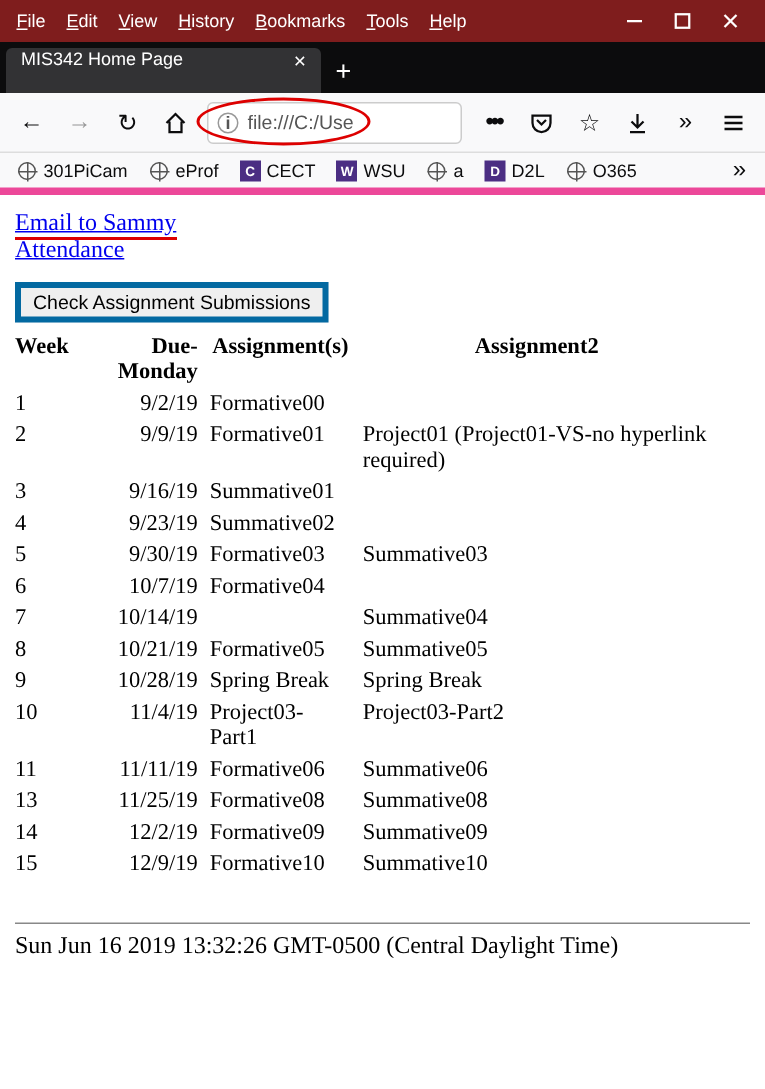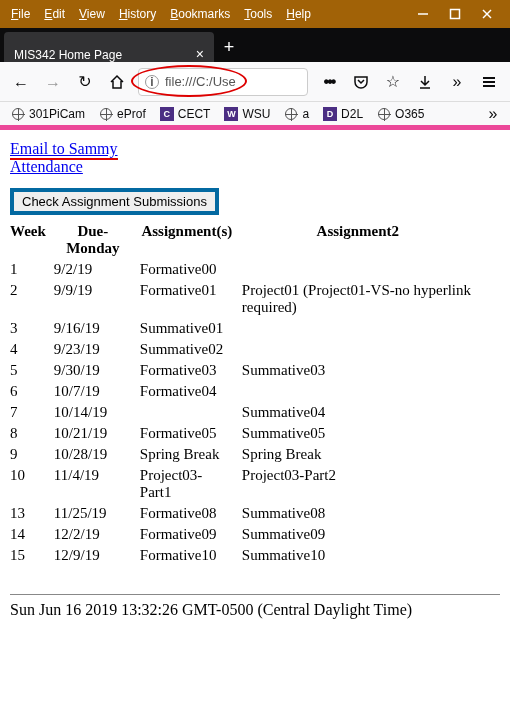--- a/index.html
+++ b/index.html
@@ -7,21 +7,21 @@
     margin: 0;
     font-family: "Segoe UI", Arial, sans-serif;
     font-size: 13px;
     background: #fff;
     width: 510px;
     height: 726px;
     overflow: hidden;
     position: relative;
   }
   .titlebar {
-    background: #a16207;
+    background: #7f1d1d;
     color: #fff;
     height: 28px;
     display: flex;
     align-items: center;
     padding: 0 4px;
   }
   .titlebar .menu-item {
     padding: 0 7px;
     font-size: 12px;
     cursor: default;
@@ -37,21 +37,21 @@
     align-items: flex-end;
     padding: 0 4px;
   }
   .tab {
     background: #323234;
     color: #fff;
     max-width: 210px;
     flex: 1 1 210px;
     height: 30px;
     display: flex;
-    align-items: flex-end;
+    align-items: flex-start;
     padding: 0 10px;
     font-size: 12px;
     border-top-left-radius: 4px;
     border-top-right-radius: 4px;
     gap: 8px;
   }
   .tab .tab-title { flex: 1; white-space: nowrap; overflow: hidden; text-overflow: ellipsis; }
   .tab .close { font-size: 14px; }
   .newtab { color: #fff; width: 30px; height: 30px; display: flex; align-items: center; justify-content: center; font-size: 18px; }
   .navbar {
@@ -142,21 +142,21 @@
     cursor: pointer;
   }
   table.sched {
     border-collapse: collapse;
     margin-top: 6px;
     font-size: 15px;
   }
   table.sched th { text-align: center; font-weight: bold; padding: 2px 8px 2px 0; vertical-align: top; }
   table.sched td { padding: 2px 8px 2px 0; vertical-align: top; }
   table.sched th:nth-child(1), table.sched td:nth-child(1) { width: 40px; }
-  table.sched th:nth-child(2), table.sched td:nth-child(2) { width: 86px; }
+  table.sched th:nth-child(2), table.sched td:nth-child(2) { width: 86px; text-align: right; }
   table.sched th:nth-child(3), table.sched td:nth-child(3) { width: 102px; }
   table.sched th:nth-child(4), table.sched td:nth-child(4) { width: 240px; }
   hr { margin: 28px 0 6px 0; border:none; border-top:1px solid #888; }
   .timestamp { font-size: 16px; }
   .overflow-icon { font-weight:bold; letter-spacing:-2px; }
 </style>
 </head>
 <body>
 
 <div class="titlebar">
@@ -353,20 +353,26 @@
           <td>Spring Break</td>
           <td>Spring Break</td>
         </tr>
         <tr>
           <td>10</td>
           <td>11/4/19</td>
           <td>Project03-Part1</td>
           <td>Project03-Part2</td>
         </tr>
         <tr>
+          <td>11</td>
+          <td>11/11/19</td>
+          <td>Formative06</td>
+          <td>Summative06</td>
+        </tr>
+        <tr>
           <td>13</td>
           <td>11/25/19</td>
           <td>Formative08</td>
           <td>Summative08</td>
         </tr>
         <tr>
           <td>14</td>
           <td>12/2/19</td>
           <td>Formative09</td>
           <td>Summative09</td>

